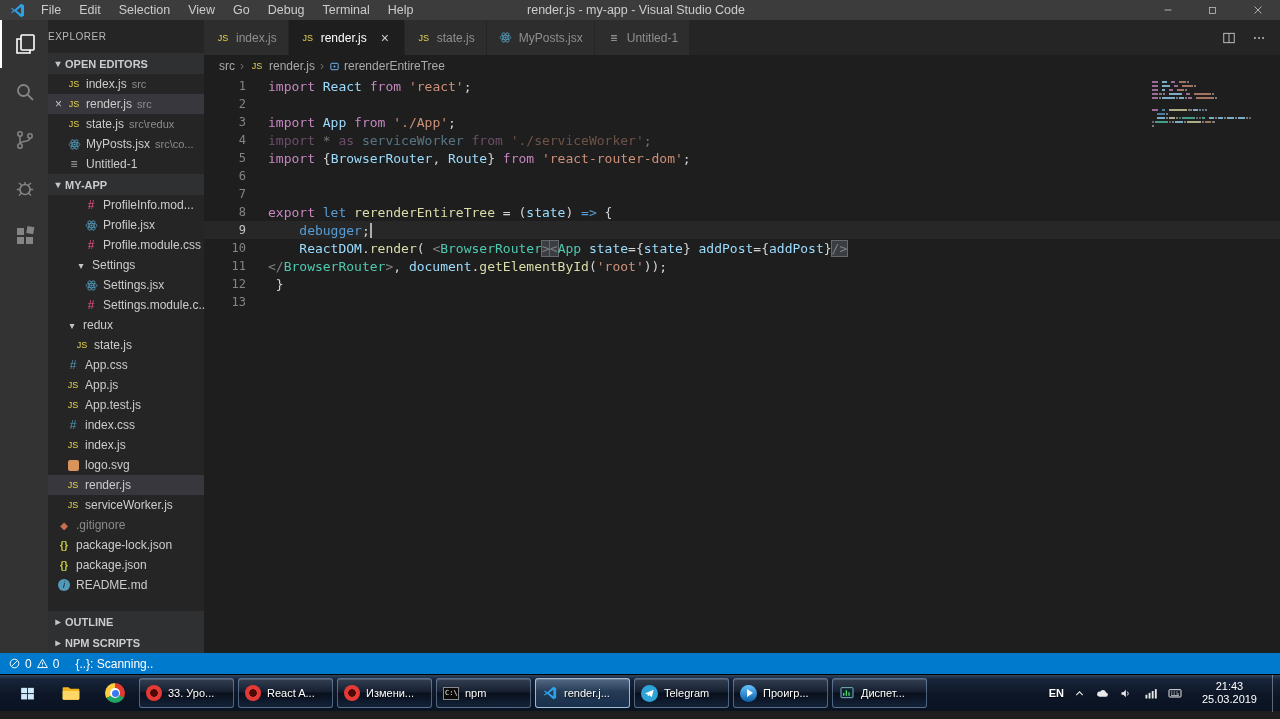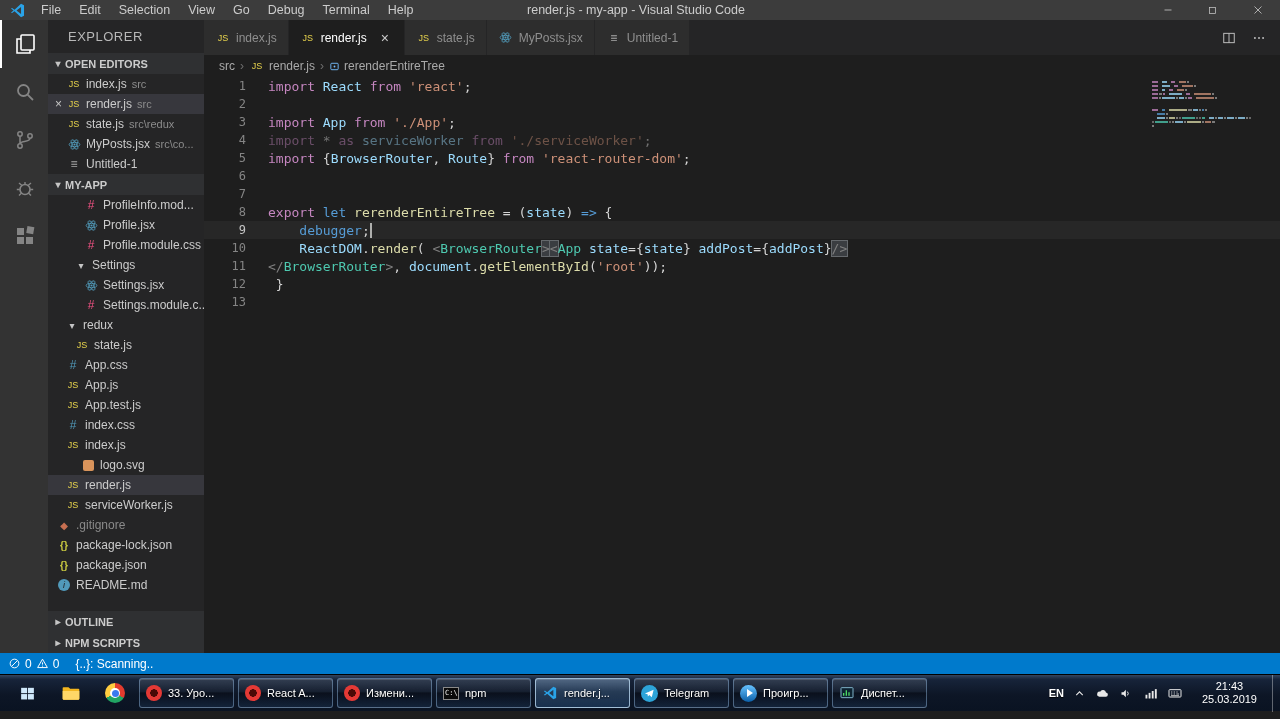--- a/index.html
+++ b/index.html
@@ -16,21 +16,21 @@
 .wc{width:45px;display:flex;align-items:center;justify-content:center}
 
 
 .main{display:flex;height:633px}
 .activitybar{width:48px;background:#333333;display:flex;flex-direction:column;flex:none}
 .ab-item{height:48px;display:flex;align-items:center;justify-content:center;color:#858585;border-left:2px solid transparent}
 .ab-item.active{color:#ffffff;border-left-color:#ffffff}
 
 
 .sidebar{width:156px;background:#252526;color:#cccccc;display:flex;flex-direction:column;font-size:12px;overflow:hidden;flex:none}
-.sidebar-title{height:33px;line-height:33px;padding-left:20px;font-size:13px;color:#b8b8b8;letter-spacing:.5px;flex:none}
+.sidebar-title{height:33px;line-height:33px;font-size:10px;color:#b8b8b8;letter-spacing:.5px;flex:none}
 .section-header{height:21px;display:flex;align-items:center;background:#2f3032;font-weight:bold;font-size:11px;color:#cccccc;padding-left:3px;flex:none;white-space:nowrap;overflow:hidden}
 .chev{width:14px;text-align:center;font-size:10px;color:#c5c5c5;flex:none}
 .oe-row,.tree-row{height:20px;display:flex;align-items:center;flex:none;white-space:nowrap;overflow:hidden;cursor:default}
 .selected-row{background:#37373d}
 .close-col{width:15px;text-align:center;color:#c5c5c5;font-size:12px;margin-left:3px;flex:none}
 .row-label{margin-left:4px}
 .row-detail{margin-left:5px;color:#8c8c8c;font-size:11px}
 .dim-label .row-label{color:#8a8a8a}
 .tree{flex:1 1 auto;overflow:hidden}
 .bottom-headers{flex:none}
@@ -305,21 +305,21 @@
           <span class="row-label">App.test.js</span>
         </div>
         <div class="tree-row" style="padding-left: 17px;">
           <span class="fi fi-css">#</span>
           <span class="row-label">index.css</span>
         </div>
         <div class="tree-row" style="padding-left: 17px;">
           <span class="fi fi-js">JS</span>
           <span class="row-label">index.js</span>
         </div>
-        <div class="tree-row" style="padding-left: 32px;">
+        <div class="tree-row" style="padding-left: 17px;">
           <span class="fi fi-svg"></span>
           <span class="row-label">logo.svg</span>
         </div>
         <div class="tree-row selected-row" style="padding-left: 17px;">
           <span class="fi fi-js">JS</span>
           <span class="row-label">render.js</span>
         </div>
         <div class="tree-row" style="padding-left: 17px;">
           <span class="fi fi-js">JS</span>
           <span class="row-label">serviceWorker.js</span>

